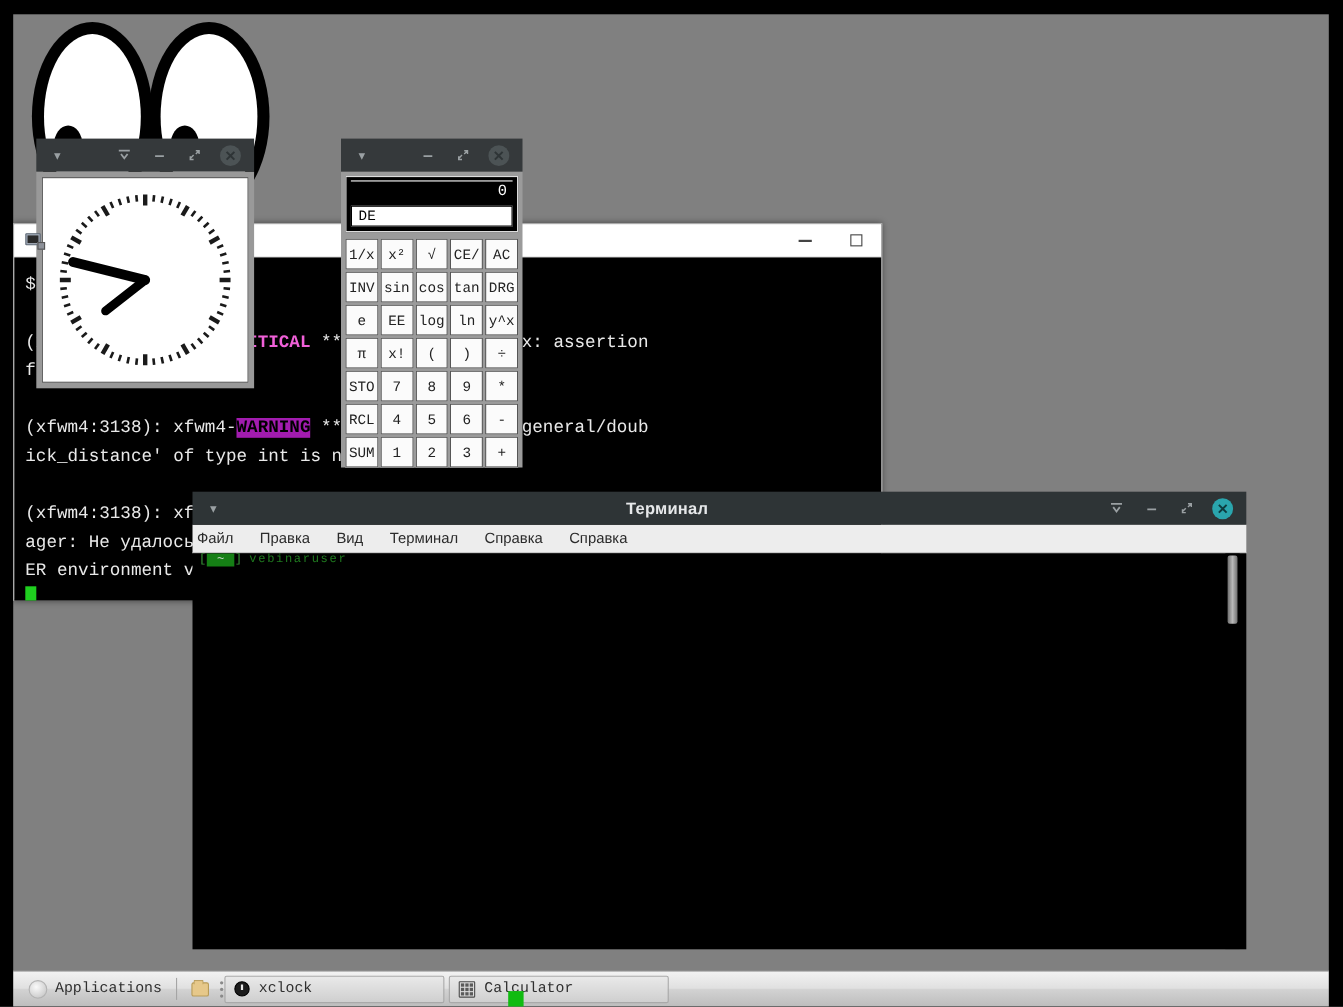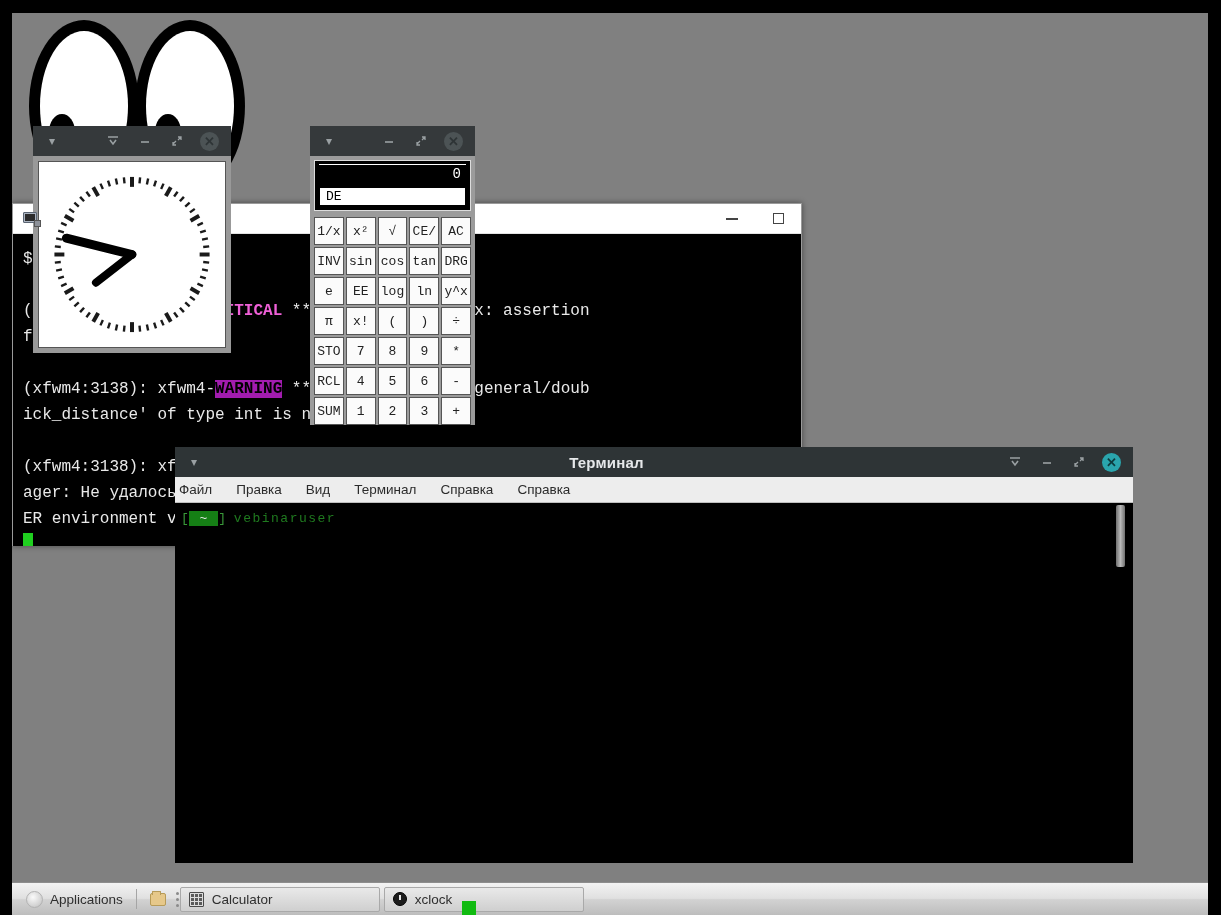--- a/index.html
+++ b/index.html
@@ -103,22 +103,22 @@
     display: flex; align-items: center;
     padding-left: 4px; gap: 24px;
     font-size: 13.5px; color: #2b2b2b;
     border-bottom: 1px solid #bfbfbf;
   }
   #terminal .menubar span { cursor: default; }
   #terminal .term-body {
     background: #000; height: 360px;
     position: relative; overflow: hidden;
     font-family: "Liberation Mono", monospace;
-    font-size: 13px;
-    padding: 8px 0 0 6px;
+    font-size: 11px;
+    padding: 0 0 0 6px;
   }
   .prompt-brk { color: #3a9a3a; }
   .prompt-tilde {
     background: #157f15; color: #e7e7e7;
     padding: 0 3px;
   }
   .prompt-user { color: #1f7a1f; letter-spacing: 1.5px; }
   .term-line2 { color: #e9e9e9; letter-spacing: .5px; white-space: nowrap; }
   .cursor-block {
     display: inline-block; width: 10px; height: 17px;
@@ -242,21 +242,21 @@
   .appicon-calc i { background: #5a5a5a; display: block; }
   .appicon-clock {
     width: 14px; height: 14px; border-radius: 50%;
     background: #1c1c1c; border: 1px solid #000;
     position: relative;
   }
   .appicon-clock:after {
     content:''; position:absolute; left:5px; top:2px;
     width:2px; height:5px; background:#e8e8e8;
   }
-  .tb-label { white-space: nowrap; }
+  .tb-label { white-space: nowrap; font-family: Liberation Mono, monospace; }
 </style>
 </head>
 <body>
 
 <div id="screen">
 
   <div class="win" id="xclock">
     <div class="titlebar inactive">
       <div class="tb-left">▾</div>
       <div class="tb-title"></div>
@@ -505,33 +505,33 @@
     <div class="tb-sep"></div>
     <div class="tb-app">
       <span class="appicon-folder"></span>
     </div>
     <div class="tb-grip">
         <i></i>
         <i></i>
         <i></i>
       </div>
     <div class="tb-task">
+      <span class="appicon-clock"></span>
+      <span class="tb-label">xclock</span>
+    </div>
+    <div class="tb-task">
       <span class="appicon-calc">
           <i></i>
           <i></i>
           <i></i>
           <i></i>
           <i></i>
           <i></i>
           <i></i>
           <i></i>
           <i></i>
         </span>
       <span class="tb-label">Calculator</span>
     </div>
-    <div class="tb-task">
-      <span class="appicon-clock"></span>
-      <span class="tb-label">xclock</span>
-    </div>
   </div>
 
   <div style="position:absolute;left:450px;top:888px;width:14px;height:27px;background:#11bb11;z-index:70;"></div>
 </div>
 
 </body></html>

